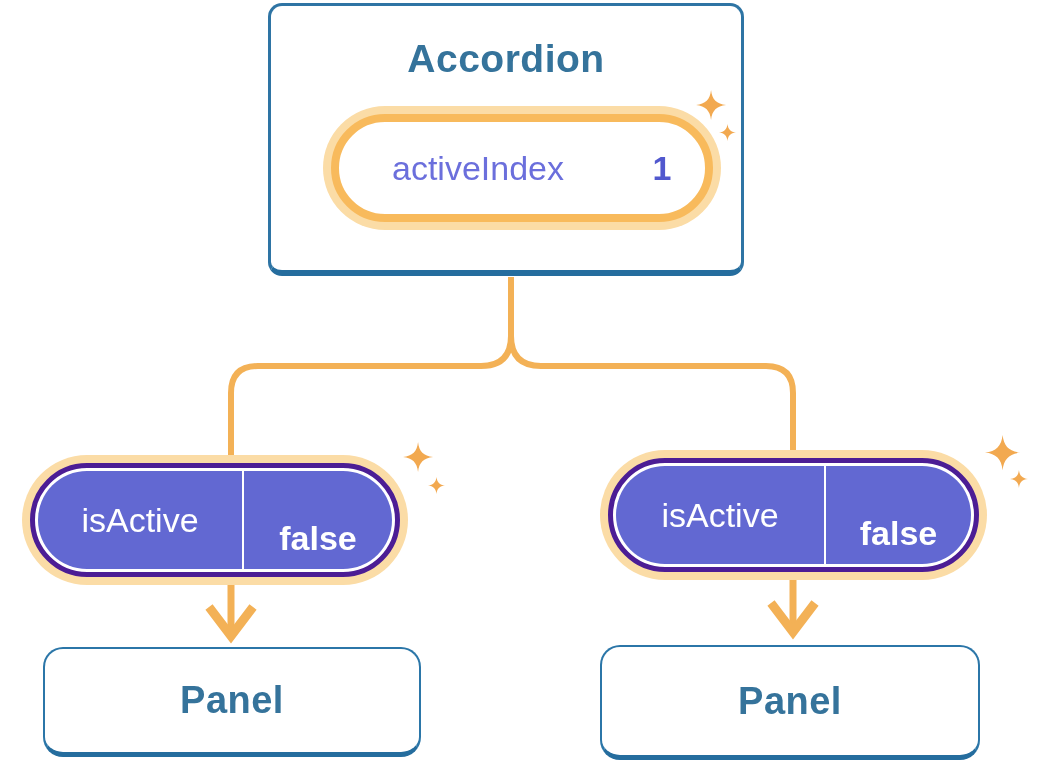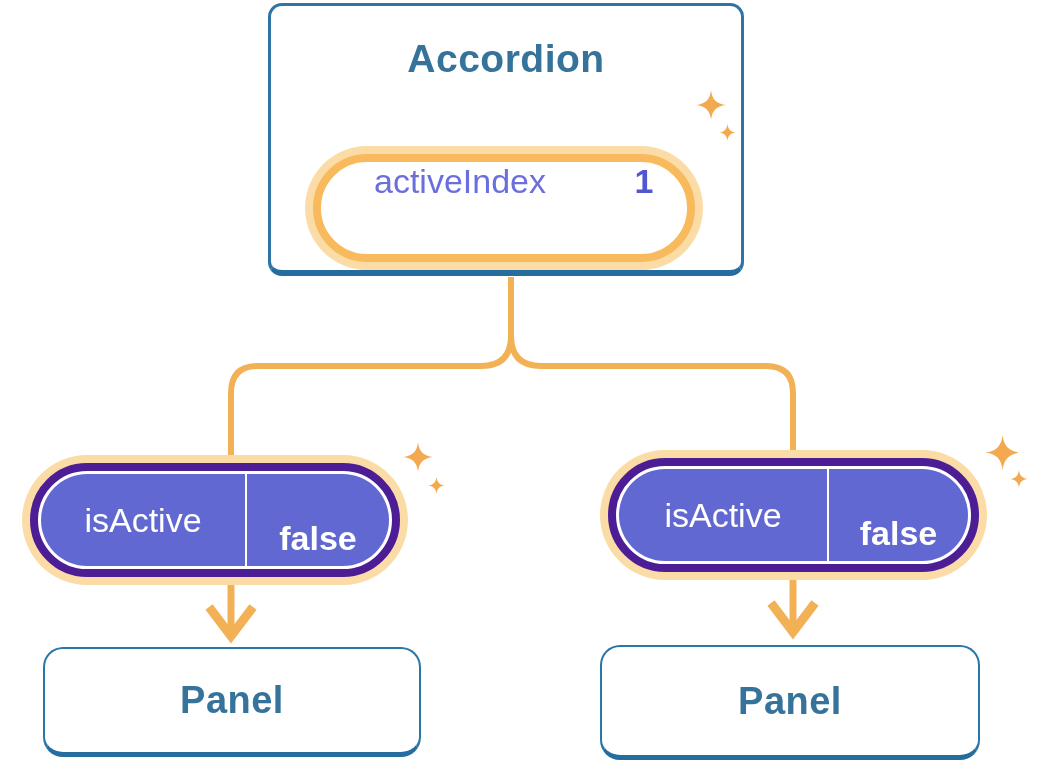--- a/index.html
+++ b/index.html
@@ -24,40 +24,40 @@
   .panel-card{
     position:absolute;background:#FFFFFF;
     border:2px solid #2B76A8;border-bottom:5px solid #256D9E;
     border-radius:20px;box-sizing:border-box;
     display:flex;align-items:center;justify-content:center;
   }
   .panel-card .card-title{font-size:38px;}
 
   
   .state-pill{
-    position:absolute;left:313px;top:114px;width:382px;height:108px;
+    position:absolute;left:331px;top:114px;width:382px;height:108px;
     box-sizing:border-box;background:#FFFFFF;
     border:8px solid #F8BA5C;border-radius:60px;
     box-shadow:0 0 0 8px #FBDCA6;
-    display:flex;align-items:flex-start;overflow:hidden;margin-top:40px;
+    display:flex;align-items:center;overflow:hidden;
   }
   .state-pill .name{
     flex:1;display:flex;align-items:center;justify-content:center;
     color:#6B6FDC;font-size:34px;
   }
   .state-pill .divider{width:2px;background:#F3AE52;}
   .state-pill .value{
     width:86px;display:flex;align-items:center;justify-content:center;
     color:#5158CE;font-size:34px;font-weight:700;
   }
 
   
   .prop-pill{
     position:absolute;box-sizing:border-box;background:#FFFFFF;
-    border:8px solid #4c1d95;border-radius:62px;
+    border:5px solid #4c1d95;border-radius:62px;
     box-shadow:0 0 0 8px #FBDCA6;
   }
   .prop-pill .fill{
     position:absolute;left:3px;top:3px;right:3px;bottom:3px;
     background:#6268D2;border-radius:50px;
     display:flex;align-items:stretch;overflow:hidden;
   }
   .prop-pill .name{
     display:flex;align-items:center;justify-content:center;
     color:#FFFFFF;font-size:34px;

